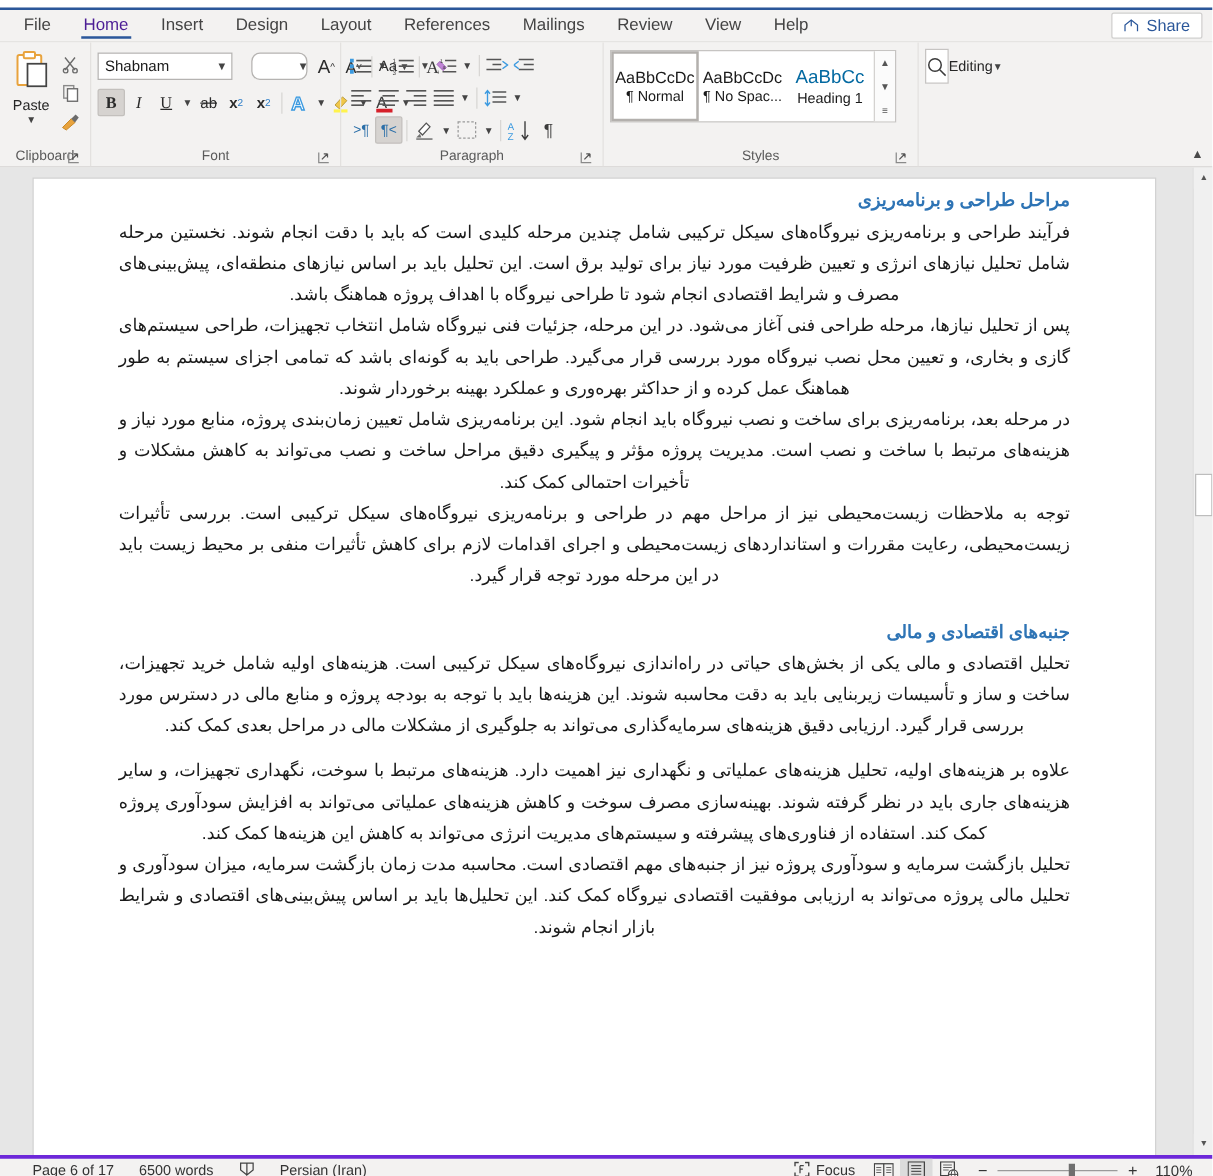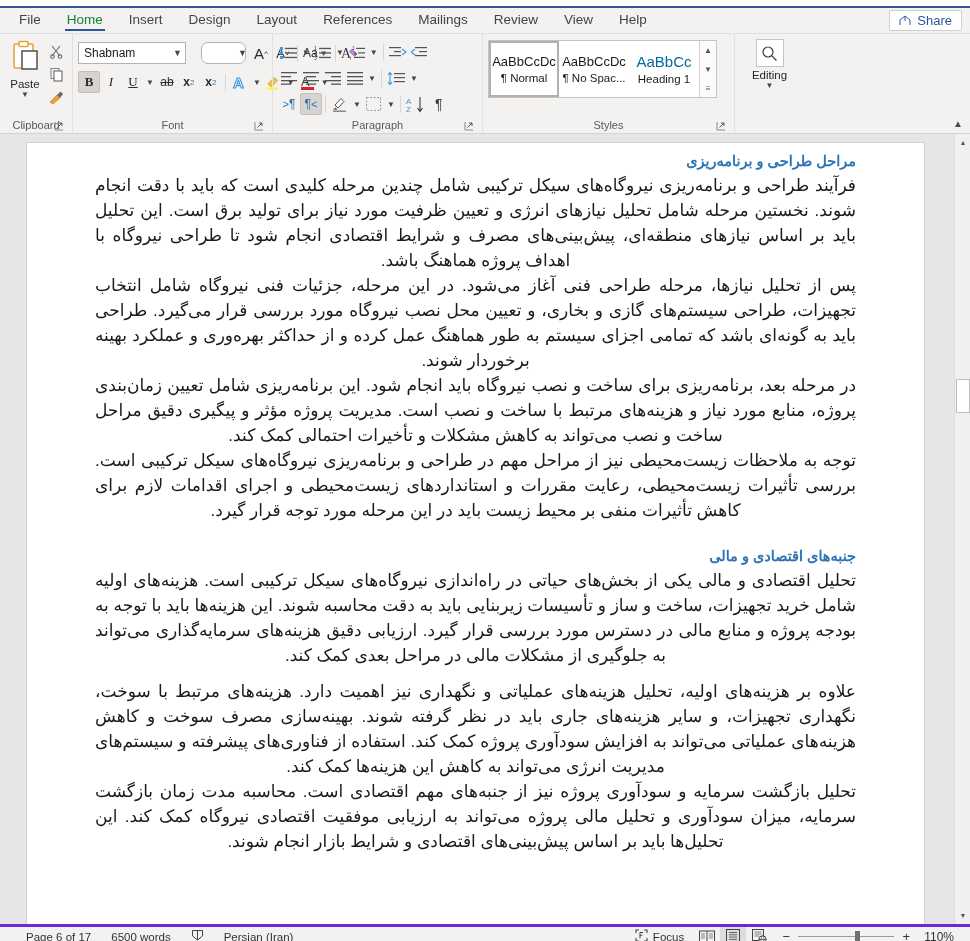--- a/index.html
+++ b/index.html
@@ -30,21 +30,21 @@
   }
   .tab {
     display: flex; align-items: center;
     padding: 0 13px;
     font-size: 13.5px;
     color: #444444;
     cursor: default;
     position: relative;
     white-space: nowrap;
   }
-  .tab.active { color: #15803d; }
+  .tab.active { color: #4c1d95; }
   .tab.active::after {
     content: "";
     position: absolute; left: 11px; right: 11px; bottom: 2px;
     height: 2px; background: #2b579a;
   }
   .share-btn {
     position: absolute; right: 8px; top: 4px;
     height: 21px;
     display: flex; align-items: center; gap: 5px;
     padding: 0 9px;
@@ -165,21 +165,21 @@
     display: flex; flex-direction: column; justify-content: space-between;
     background: #fbfbfb;
   }
   .ss-btn { height: 18px; display:flex; align-items:center; justify-content:center;
             font-size: 8px; color: #555; cursor: default; }
 
   
   .g-editing { width: 70px; }
   .edit-btn {
     width: 60px; margin: 2px auto 0;
-    display: flex; flex-direction: column; align-items: center;
+    display: flex; flex-direction: row; align-items: center;
     cursor: default;
   }
   .edit-box {
     width: 28px; height: 28px;
     border: 1px solid #c6c4c2; background: #fff;
     display: flex; align-items: center; justify-content: center;
   }
   .edit-label { font-size: 11.5px; color: #262626; margin-top: 2px; }
   .ribbon-collapse {
     position: absolute; right: 7px; bottom: 4px;
@@ -208,21 +208,21 @@
   .doc-h2 {
     color: #2e74b5;
     font-weight: bold;
     font-size: 14.5px;
     text-align: right;
     margin: 0 0 2px 0;
     line-height: 20px;
   }
   .doc-p {
     margin: 0;
-    font-size: 17px;
+    font-size: 14px;
     line-height: 25px;
     color: #1a1a1a;
     text-align: justify;
     text-align-last: center;
   }
   .spacer { height: 23px; }
   .spacer-sm { height: 11px; }
 
   
   .vscroll {

